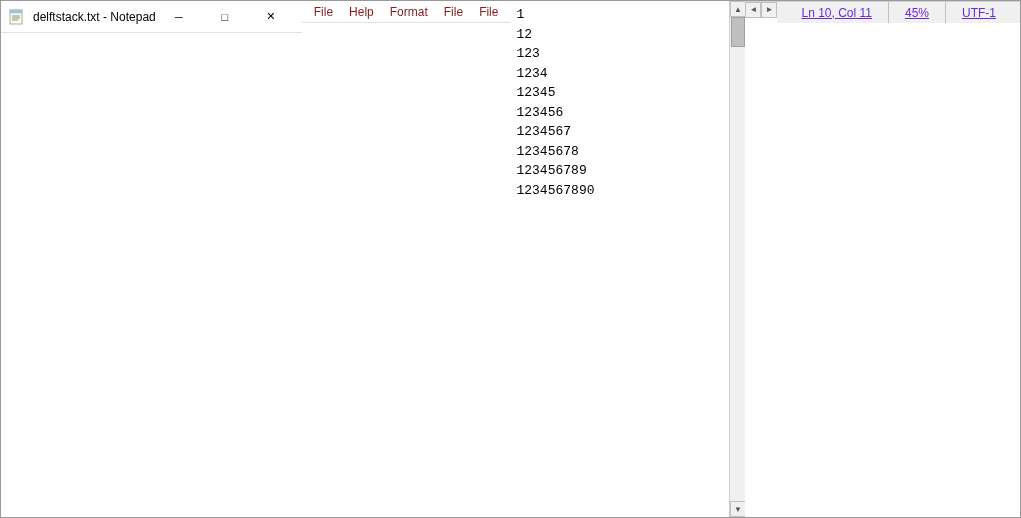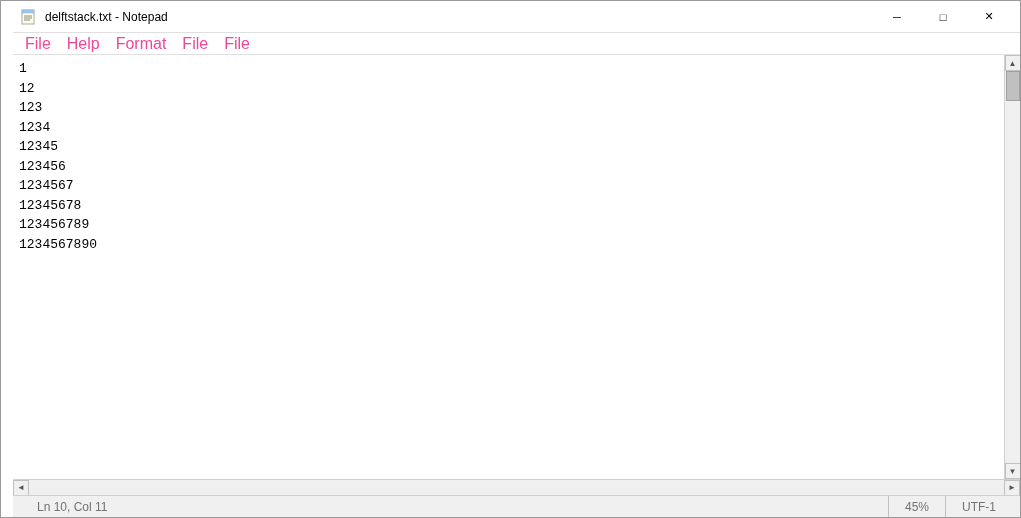--- a/index.html
+++ b/index.html
@@ -16,22 +16,21 @@
       height: 518px;
       overflow: hidden;
     }
 
     .window {
       width: 1021px;
       height: 518px;
       background: #ffffff;
       border: 1px solid #999;
       display: flex;
-      flex-direction: column;
-      padding-left: 12px;
+      flex-direction: row;
     }
 
     .title-bar {
       height: 32px;
       background: #ffffff;
       display: flex;
       align-items: center;
       justify-content: space-between;
       padding: 0 8px;
       border-bottom: 1px solid #e0e0e0;
@@ -80,22 +79,22 @@
       display: flex;
       align-items: center;
       padding: 0 4px;
       background: #ffffff;
       border-bottom: 1px solid #e0e0e0;
     }
 
     .menu-item {
       padding: 2px 8px;
       cursor: pointer;
-      font-size: 16px;
-      color: #ec4899;
+      font-size: 12px;
+      color: #7f1d1d;
       border-radius: 2px;
     }
 
     .editor-area {
       flex: 1;
       display: flex;
       overflow: hidden;
     }
 
     .text-content {
@@ -157,25 +156,26 @@
       display: flex;
       align-items: center;
       justify-content: flex-end;
       padding: 0 8px;
       gap: 0;
     }
 
     .status-section {
       padding: 0 16px;
       font-size: 12px;
-      color: #737373;
+      color: #6d28d9;
       border-left: 1px solid #c0c0c0;
       height: 100%;
       display: flex;
       align-items: center;
+      text-decoration: underline;
     }
 
     .status-section:first-child {
       border-left: none;
       margin-right: auto;
     }
 
     .scrollbar-x-container {
       height: 16px;
       background: #f0f0f0;

